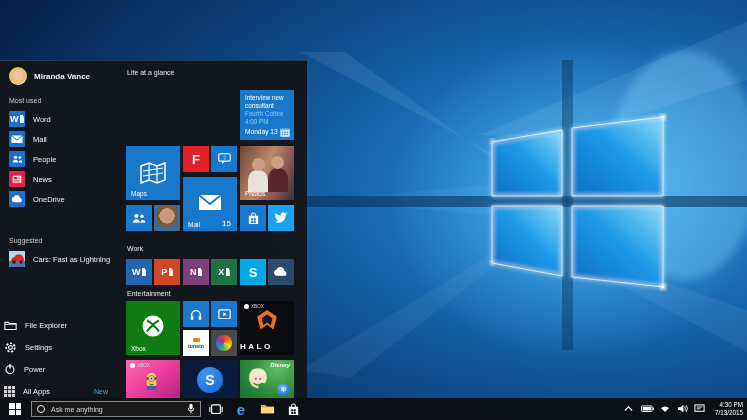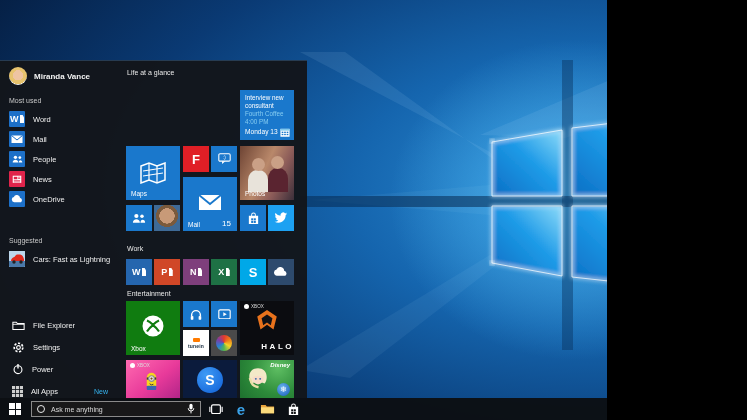--- a/index.html
+++ b/index.html
@@ -1,32 +1,32 @@
 <!DOCTYPE html>
 <html><head>
 <meta charset="utf-8">
 <style>
   *{margin:0;padding:0;box-sizing:border-box}
   body{width:747px;height:420px;overflow:hidden;background:#000;font-family:"Liberation Sans",sans-serif;-webkit-font-smoothing:antialiased}
-  .screen{position:relative;width:607px;height:420px;overflow:hidden}
+  .screen{position:relative;width:747px;height:420px;overflow:hidden}
   .wall{position:absolute;inset:0;z-index:0}
 
   
   .start-menu{position:absolute;left:0;top:60px;width:307px;height:338px;background:rgba(19,22,27,.97);border-top:1px solid rgba(80,130,180,.35);z-index:5;color:#fff}
   .rail-h{position:absolute;left:9px;font-size:7px;color:#c9c9c9}
   .avatar{position:absolute;left:9px;top:6px;width:18px;height:18px;border-radius:50%;
     background:radial-gradient(circle at 50% 46%,#eec4a2 0 38%,#e7c36e 39% 66%,#f3f1ec 67%)}
   .user-name{position:absolute;left:34px;top:11px;font-size:8px;font-weight:bold;color:#f2f2f2}
   .mu-row{position:absolute;left:9px;width:106px;height:16px;display:flex;align-items:center;gap:8px}
   .mu-ic{width:16px;height:16px;border-radius:1px;flex:none;display:flex;align-items:center;justify-content:center}
   .acc{background:#1d70c8}.red{background:#e0244b}
   .mu-label{font-size:7.5px;color:#efefef;white-space:nowrap}
   .ltr{font-weight:bold;color:#fff;font-size:9px;line-height:1}
   .pg{display:inline-block;width:4px;height:8px;background:#fff;margin-left:1.5px;clip-path:polygon(0 0,65% 0,100% 28%,100% 100%,0 100%)}
-  .sys-row{position:absolute;left:0;width:118px;height:18px;display:flex;align-items:center;gap:8px;padding-left:12px}
+  .sys-row{position:absolute;left:0;width:118px;height:18px;display:flex;align-items:center;gap:8px;padding-left:4px}
   .sys-label{font-size:7.5px;color:#efefef}
   .new-badge{position:absolute;left:94px;font-size:7px;color:#35b4f0}
 
   
   .grp-h{position:absolute;font-size:7px;color:#e8e8e8}
   .tile{position:absolute;overflow:hidden;color:#fff}
   .blue{background:#1a78cc}
   .t-label{position:absolute;left:5px;bottom:3px;font-size:6.5px;color:#fff;z-index:3}
   .cent{display:flex;align-items:center;justify-content:center}
   .t-cortana{left:126px;top:29px;width:110px;height:50px;padding:5px 7px}
@@ -57,21 +57,21 @@
   .t-movies{left:211px;top:240px;width:26px;height:26px}
   .t-tunein{left:183px;top:269px;width:26px;height:26px;background:#fff;flex-direction:column;gap:1px}
   .ti-mark{width:7px;height:4px;background:#ff7b00;border-radius:1px}
   .ti-txt{font-size:5px;color:#14283c;font-weight:bold;letter-spacing:.2px}
   .t-wheel{left:211px;top:269px;width:26px;height:26px;background:#4a4a4a}
   .wheel{width:16px;height:16px;border-radius:50%;background:conic-gradient(#e23a2e,#f08019,#f5d327,#53b653,#2a7fd4,#7d3fa4,#e23a2e)}
   .t-halo{left:240px;top:240px;width:54px;height:54px;background:#0b0c10}
   .brand{position:absolute;left:4px;top:3px;display:flex;align-items:center;gap:2px;font-size:4.6px;color:#dcdcdc;z-index:3}
   .xb-dot{width:5px;height:5px;border-radius:50%;background:#fff;display:inline-block}
   .halo-art{position:absolute;left:0;right:0;top:8px;text-align:center}
-  .halo-title{position:absolute;left:0;right:0;bottom:4px;text-align:right;font-size:8px;letter-spacing:2.5px;color:#fff;font-weight:bold}
+  .halo-title{position:absolute;left:0;right:0;bottom:4px;text-align:left;font-size:8px;letter-spacing:2.5px;color:#fff;font-weight:bold}
   .t-min{left:126px;top:299px;width:54px;height:39px;background:linear-gradient(140deg,#ff6ab0 0%,#e83a9a 55%,#b02488 100%)}
   .t-shaz{left:183px;top:299px;width:54px;height:39px;background:#0b1b3c}
   .shaz-ball{width:26px;height:26px;border-radius:50%;background:radial-gradient(circle at 35% 30%,#3f9bf5,#0f5fd7);display:flex;align-items:center;justify-content:center;font-size:14px;font-weight:bold;color:#fff}
   .t-frozen{left:240px;top:299px;width:54px;height:39px;background:radial-gradient(circle at 70% 20%,#5fbf63 0%,#2d8b3a 55%,#1d6f2e 100%)}
   .disney{position:absolute;right:4px;top:2px;font-size:6px;font-style:italic;font-weight:bold;color:#fff;z-index:3}
   .flake{position:absolute;right:4px;bottom:3px;width:13px;height:13px;border-radius:50%;background:radial-gradient(circle at 40% 35%,#6ab6f0,#1557b8);display:flex;align-items:center;justify-content:center;font-size:8px;color:#fff;font-family:"DejaVu Sans",sans-serif}
 
   
   .taskbar{position:absolute;left:0;bottom:0;width:747px;height:22px;background:rgba(13,15,18,.96);z-index:6}
   .tb-btn{position:absolute;top:0;height:22px;display:flex;align-items:center;justify-content:center}

